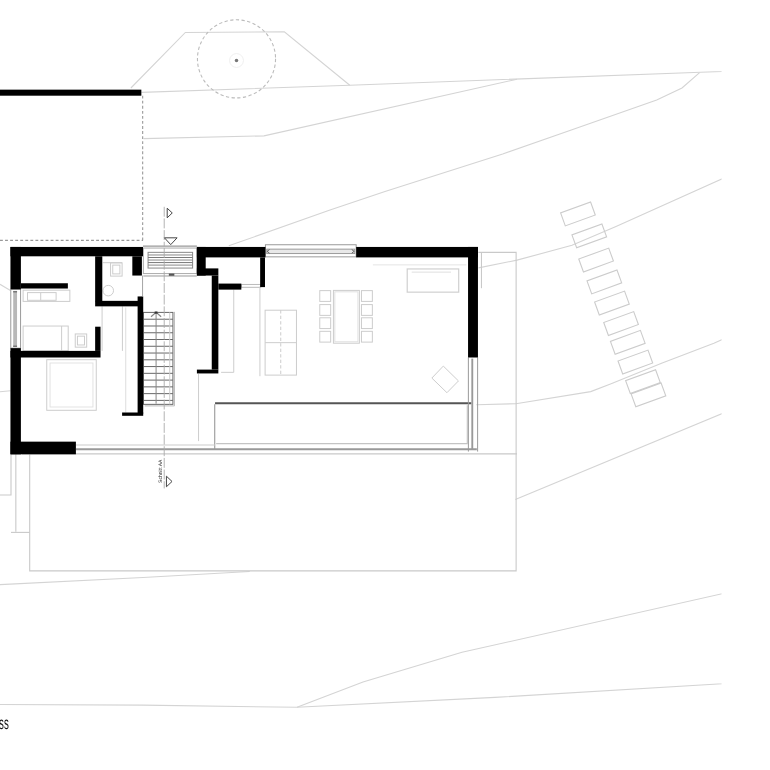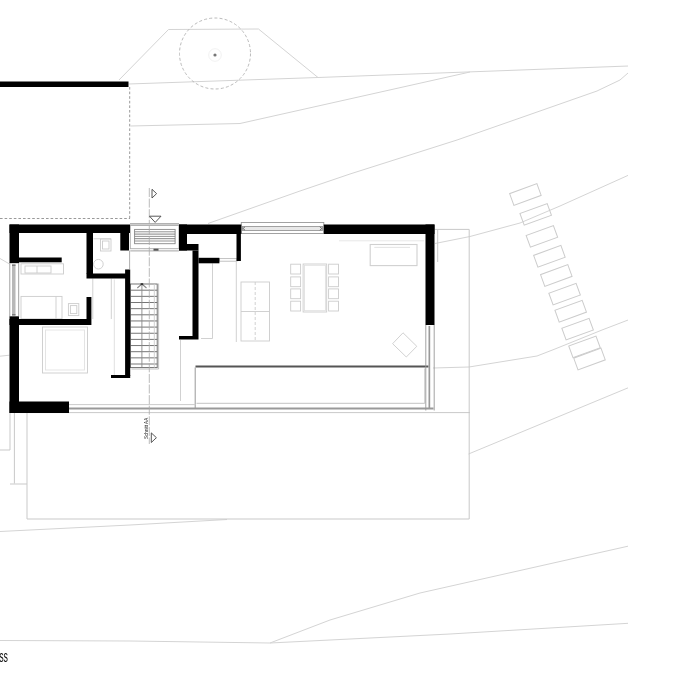--- a/index.html
+++ b/index.html
@@ -1,16 +1,16 @@
 <!DOCTYPE html>
 <html><head>
 <meta charset="utf-8">
 <style>
 html,body{margin:0;padding:0;background:#fff;}
-#c{position:relative;width:628px;height:700px;overflow:hidden;background:#fff;}
+#c{position:relative;width:628px;height:700px;overflow:hidden;background:#fff;padding-left:28px;}
 svg{position:absolute;left:0;top:0;}
 text{font-family:"Liberation Sans",sans-serif;}
 </style>
 </head>
 <body>
 <div id="c">
 <svg width="700" height="700" viewBox="0 0 700 700">
 <g fill="none" stroke="#d4d4d4" stroke-width="1">
   <polyline points="119,80 168.5,29.5 258.5,29 318,77.5"></polyline>
   <polyline points="128.5,84 318,77.5 637,65.7 700,63.3"></polyline>

